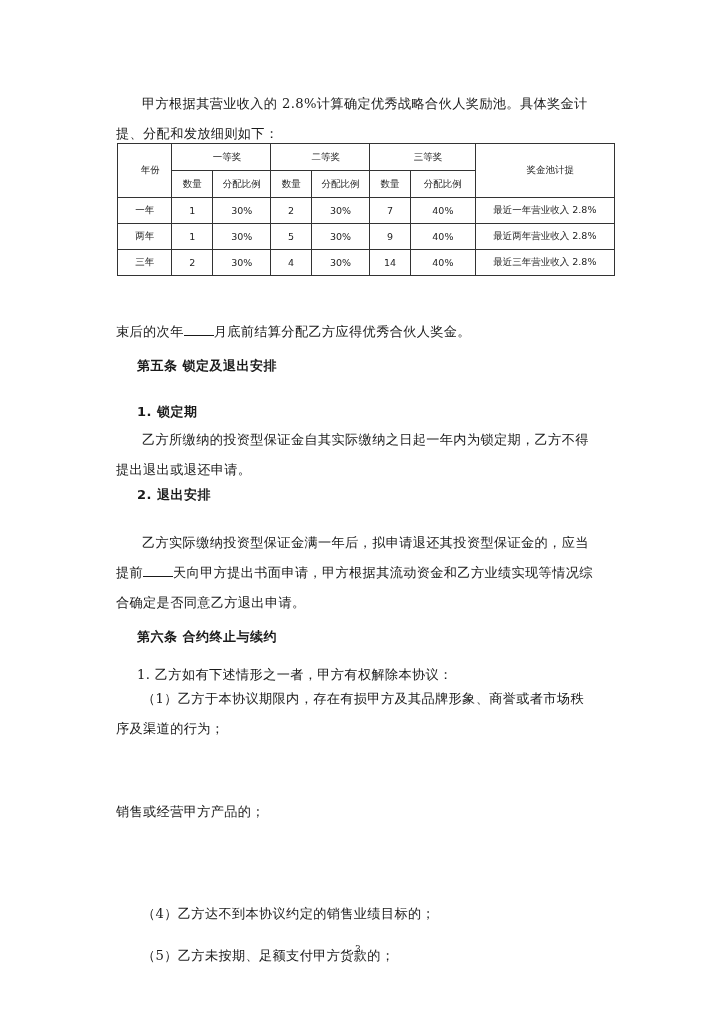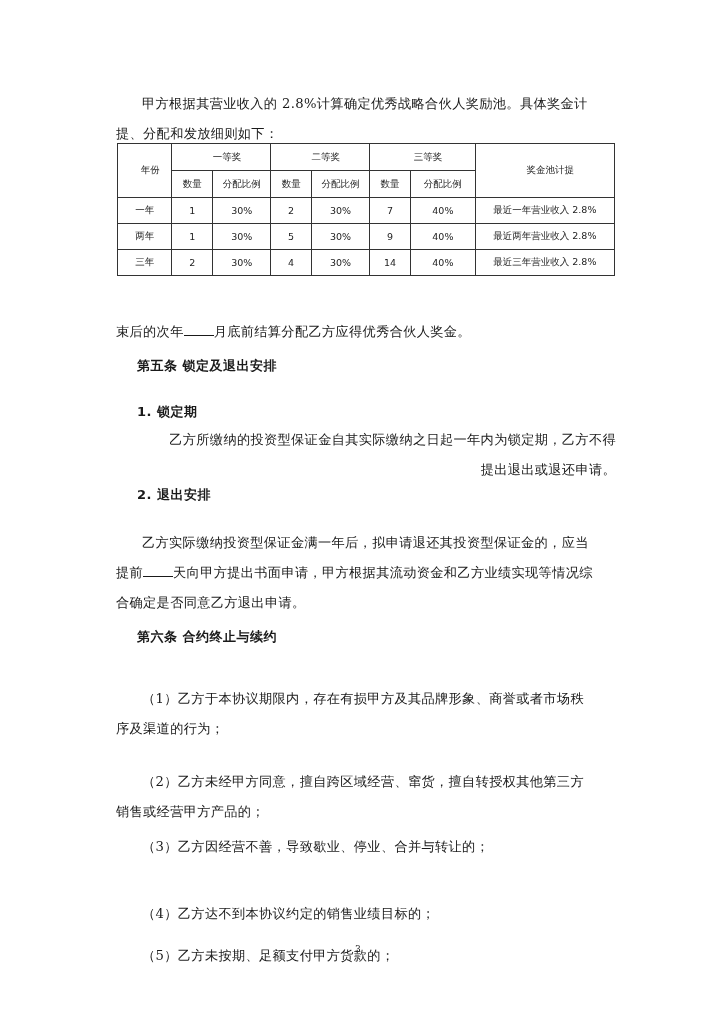--- a/index.html
+++ b/index.html
@@ -84,44 +84,44 @@
     </table>
 
   <p class="p indent" style="top:287px;">
     <br>
     <span>束后的次年</span><span class="blank"></span><span>月底前结算分配乙方应得优秀合伙人奖金。</span>
   </p>
 
   <p class="h" style="top:357px;text-align:right;">第五条  锁定及退出安排</p>
   <p class="h" style="top:395px;margin-top:8px;">1.  锁定期</p>
 
-  <p class="p indent" style="top:425px;text-align:right;">
+  <p class="p indent" style="top:425px;">
     <span>乙方所缴纳的投资型保证金自其实际缴纳之日起一年内为锁定期，乙方不得</span><br>
     <span>提出退出或退还申请。</span>
   </p>
 
   <p class="h" style="top:486px;">2.  退出安排</p>
 
   <p class="p indent" style="top:528px;">
     <span>乙方实际缴纳投资型保证金满一年后，拟申请退还其投资型保证金的，应当</span><br>
     <span>提前</span><span class="blank"></span><span>天向甲方提出书面申请，甲方根据其流动资金和乙方业绩实现等情况综</span><br>
     <span>合确定是否同意乙方退出申请。</span>
   </p>
 
   <p class="h" style="top:628px;">第六条  合约终止与续约</p>
 
+  <p class="p" style="top:660px; left:137px; width:480px;">1.  乙方如有下述情形之一者，甲方有权解除本协议：</p>
 
   <p class="p indent" style="top:684px;">
     <span>（1）乙方于本协议期限内，存在有损甲方及其品牌形象、商誉或者市场秩</span><br>
     <span>序及渠道的行为；</span>
   </p>
 
   <p class="p indent" style="top:767px;">
-    <span>（2）乙方未经甲方同意，擅自跨区域经营、窜货，擅自转授权其他第三方</span><br>
+    <br>
     <span>销售或经营甲方产品的；</span>
   </p>
 
-  <p class="p indent" style="top:832px;">（3）乙方因经营不善，导致歇业、停业、合并与转让的；</p>
   <p class="p indent" style="top:899px;">（4）乙方达不到本协议约定的销售业绩目标的；</p>
   <p class="p indent" style="top:905px;margin-top:36px;">（5）乙方未按期、足额支付甲方货款的；</p>
 
   <div class="pagenum">3</div>
 </div>
 
 </body></html>

